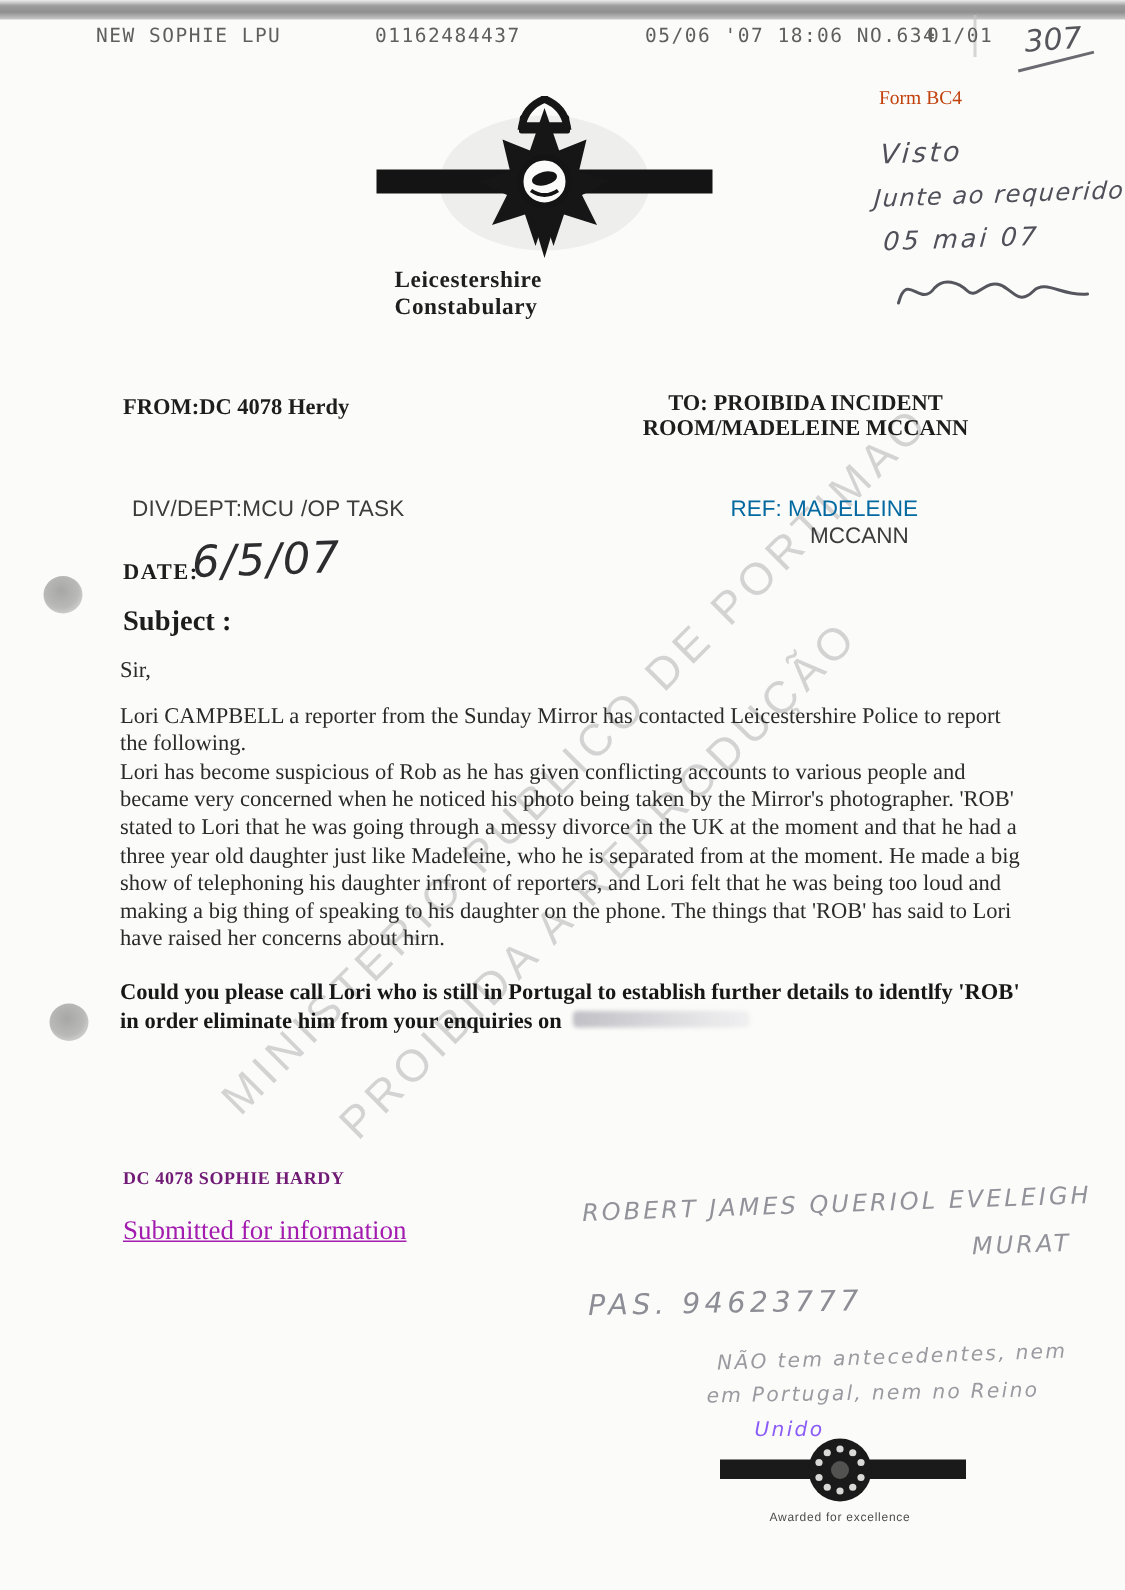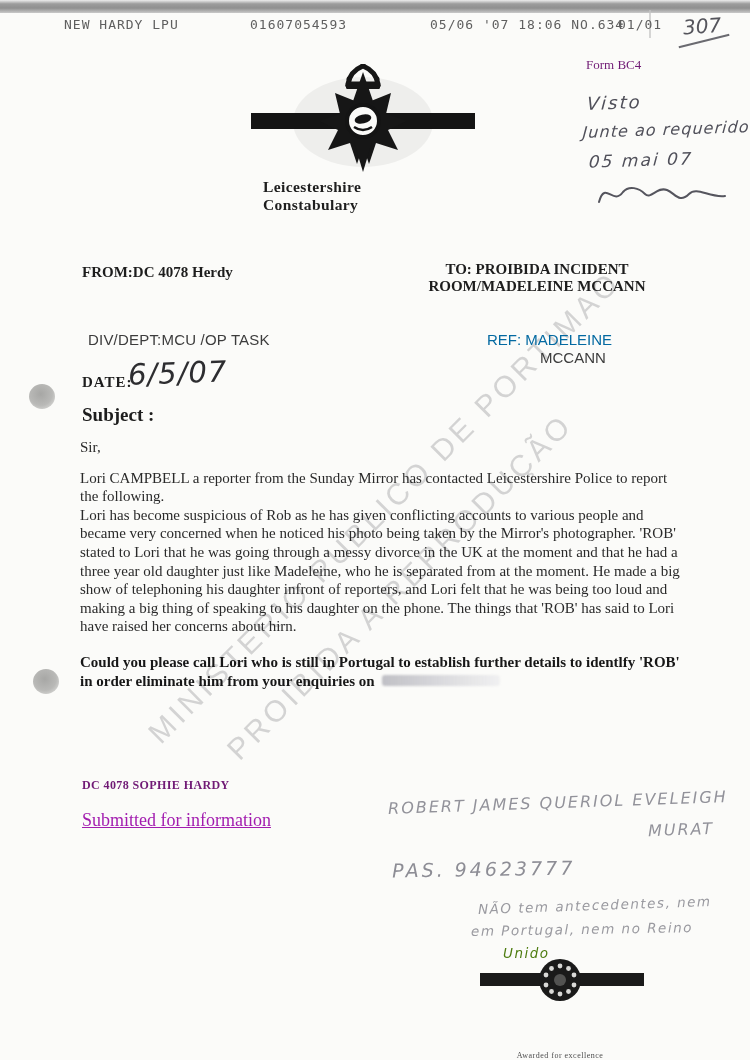--- a/index.html
+++ b/index.html
@@ -21,21 +21,21 @@
   .fx-number{left:250px;}
   .fx-datetime{left:430px;}
   .fx-pages{left:618px;}
 
   .page-mark{position:absolute;left:683px;top:14px;width:42px;
     font-family:"DejaVu Sans",sans-serif;font-style:italic;font-size:20px;color:#55555c;
     transform:rotate(-4deg);}
   .page-mark::after{content:"";position:absolute;left:-6px;bottom:-4px;width:52px;height:2px;
     background:#6a6a70;transform:rotate(-10deg);}
 
-  .form-label{position:absolute;left:586px;top:57px;font-size:13px;color:#701a75;}
+  .form-label{position:absolute;left:586px;top:57px;font-size:13px;color:#c2410c;}
 
   
   .crest-wrap{position:absolute;left:243px;top:64px;width:240px;height:116px;}
   .org-name{position:absolute;left:263px;top:178px;width:200px;
     font-size:15.5px;font-weight:bold;color:#1e1e1e;line-height:18px;letter-spacing:.4px;}
 
   
   .hand{font-family:"DejaVu Sans",sans-serif;font-style:italic;}
   .visto-block{position:absolute;left:583px;top:88px;width:165px;color:#50505a;}
   .visto-block .hl{position:absolute;white-space:nowrap;transform:skewX(-6deg) rotate(-2deg);}
@@ -70,26 +70,26 @@
     text-decoration:underline;}
   .signoff{position:absolute;left:82px;top:778px;font-size:12px;font-weight:600;color:#701a75;letter-spacing:.4px;}
 
   
   .note{position:absolute;white-space:nowrap;color:#92929a;}
   .n-name1{left:388px;top:793px;font-size:16px;letter-spacing:2px;transform:rotate(-2deg);}
   .n-name2{left:648px;top:820px;font-size:16px;letter-spacing:2px;transform:rotate(-2deg);}
   .n-pass{left:392px;top:858px;font-size:19px;letter-spacing:3px;transform:rotate(-1deg);color:#8d8d95;}
   .n-rec1{left:478px;top:897px;font-size:13.5px;letter-spacing:1.5px;transform:rotate(-2deg);color:#9a9aa0;}
   .n-rec2{left:471px;top:921px;font-size:13.5px;letter-spacing:1.5px;transform:rotate(-1deg);color:#9a9aa0;}
-  .n-rec3{left:503px;top:945px;font-size:13.5px;letter-spacing:1.5px;color:#4d7c0f;}
+  .n-rec3{left:503px;top:945px;font-size:13.5px;letter-spacing:1.5px;color:#8b5cf6;}
 
   
   .award-wrap{position:absolute;left:462px;top:955px;width:200px;height:58px;}
   .award-caption{position:absolute;left:470px;top:1007px;width:180px;text-align:center;
-    font-family:Liberation Serif, serif;font-size:8px;color:#4c4c4c;letter-spacing:.5px;margin-top:44px;}
+    font-family:Liberation Sans, sans-serif;font-size:8px;color:#4c4c4c;letter-spacing:.5px;}
 
   
   .wm{position:absolute;font-family:"Liberation Sans",sans-serif;color:rgba(148,148,150,.38);
     letter-spacing:4px;white-space:nowrap;text-align:center;pointer-events:none;z-index:1;}
   .wm1{left:60px;top:495px;width:640px;font-size:30px;transform:rotate(-45deg);}
   .wm2{left:120px;top:570px;width:560px;font-size:30px;transform:rotate(-45deg);}
   .content-layer{position:relative;z-index:2;}
 
   
   .hole{position:absolute;width:26px;height:25px;border-radius:50%;
@@ -104,22 +104,22 @@
 
   <div class="wm wm1">MINISTERIO PUBLICO DE PORTIMAO</div>
   <div class="wm wm2">PROIBIDA A REPRODUÇÃO</div>
 
   <div class="content-layer">
 
     <div class="scan-band"></div>
     <div class="scan-streak"></div>
 
     <div class="fax-header">
-      <span class="fx-station">NEW HARDY LPU</span>
-      <span class="fx-number">01607054593</span>
+      <span class="fx-station">NEW SOPHIE LPU</span>
+      <span class="fx-number">01162484437</span>
       <span class="fx-datetime">05/06 '07 18:06 NO.634</span>
       <span class="fx-pages">01/01</span>
     </div>
     <div class="page-mark hand">307</div>
 
     <div class="form-label">Form BC4</div>
 
     <div class="crest-wrap">
       <svg width="240" height="116" viewBox="0 0 240 116">
         <ellipse cx="120" cy="58" rx="70" ry="45" fill="#000" opacity="0.05"></ellipse>

